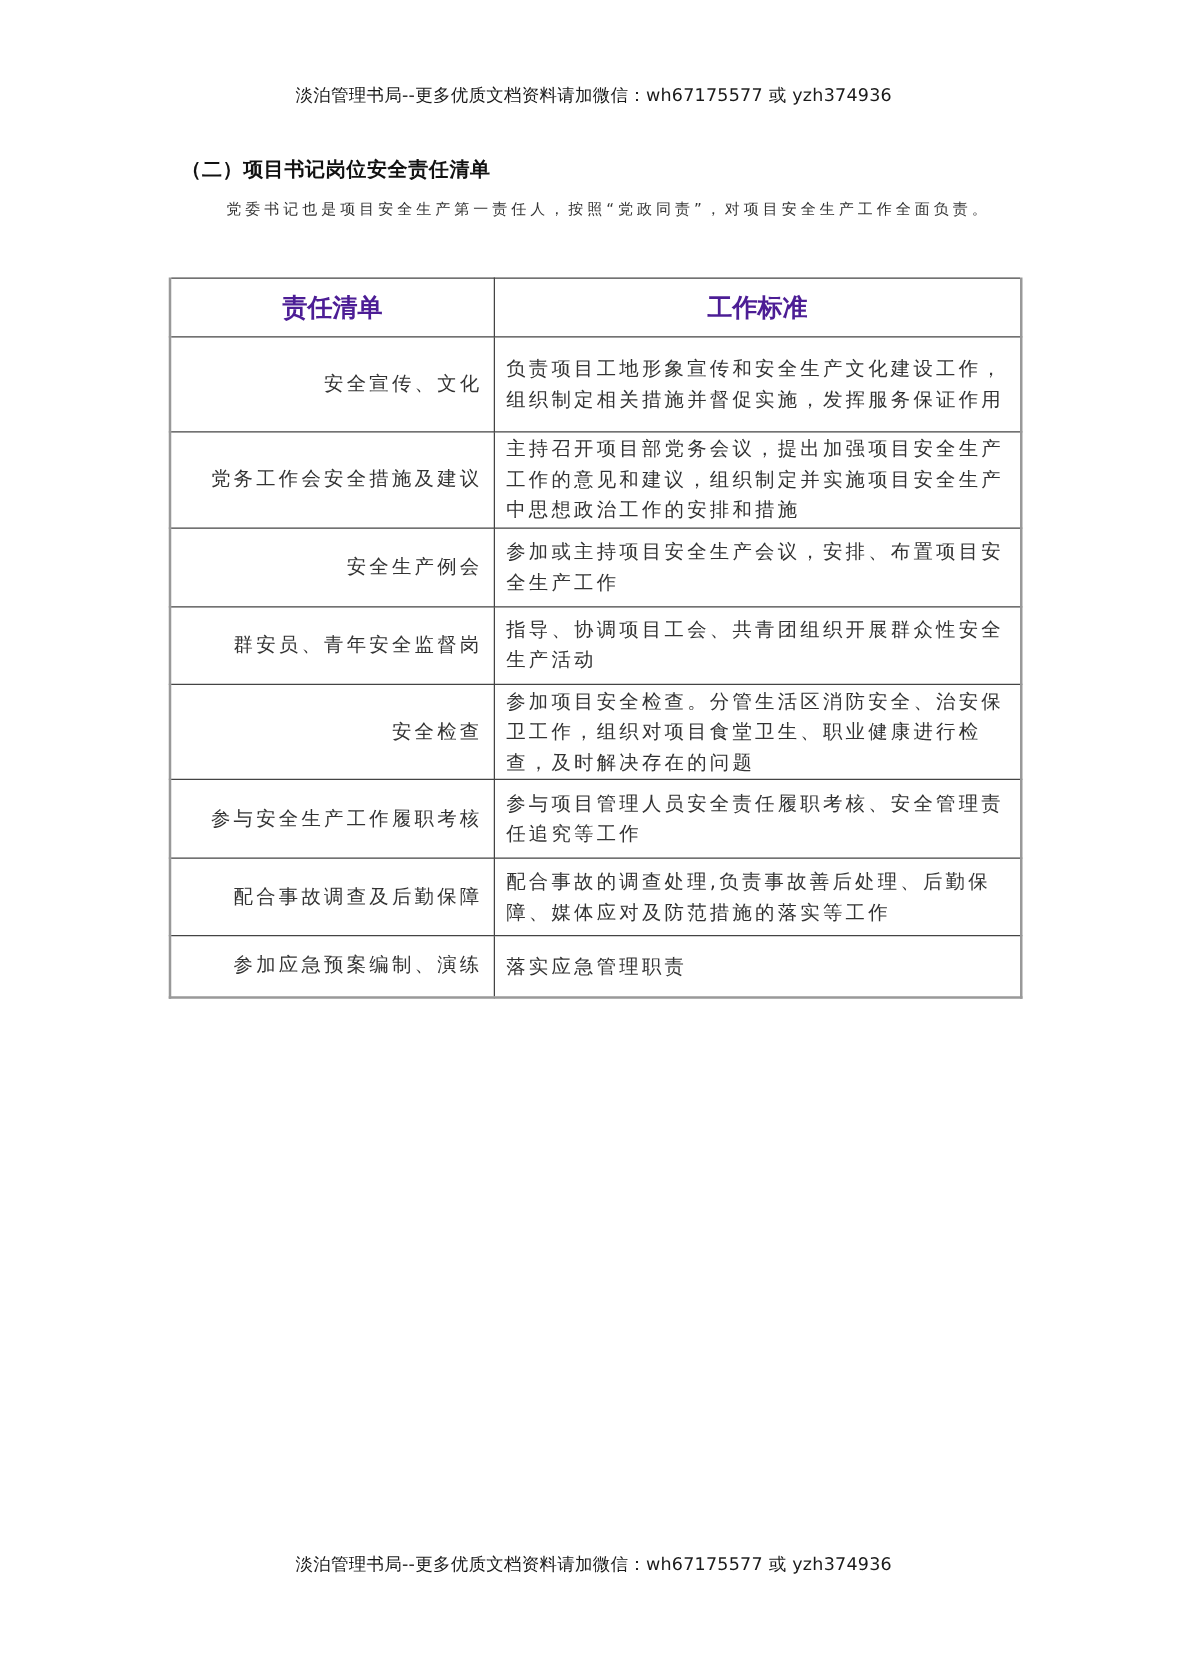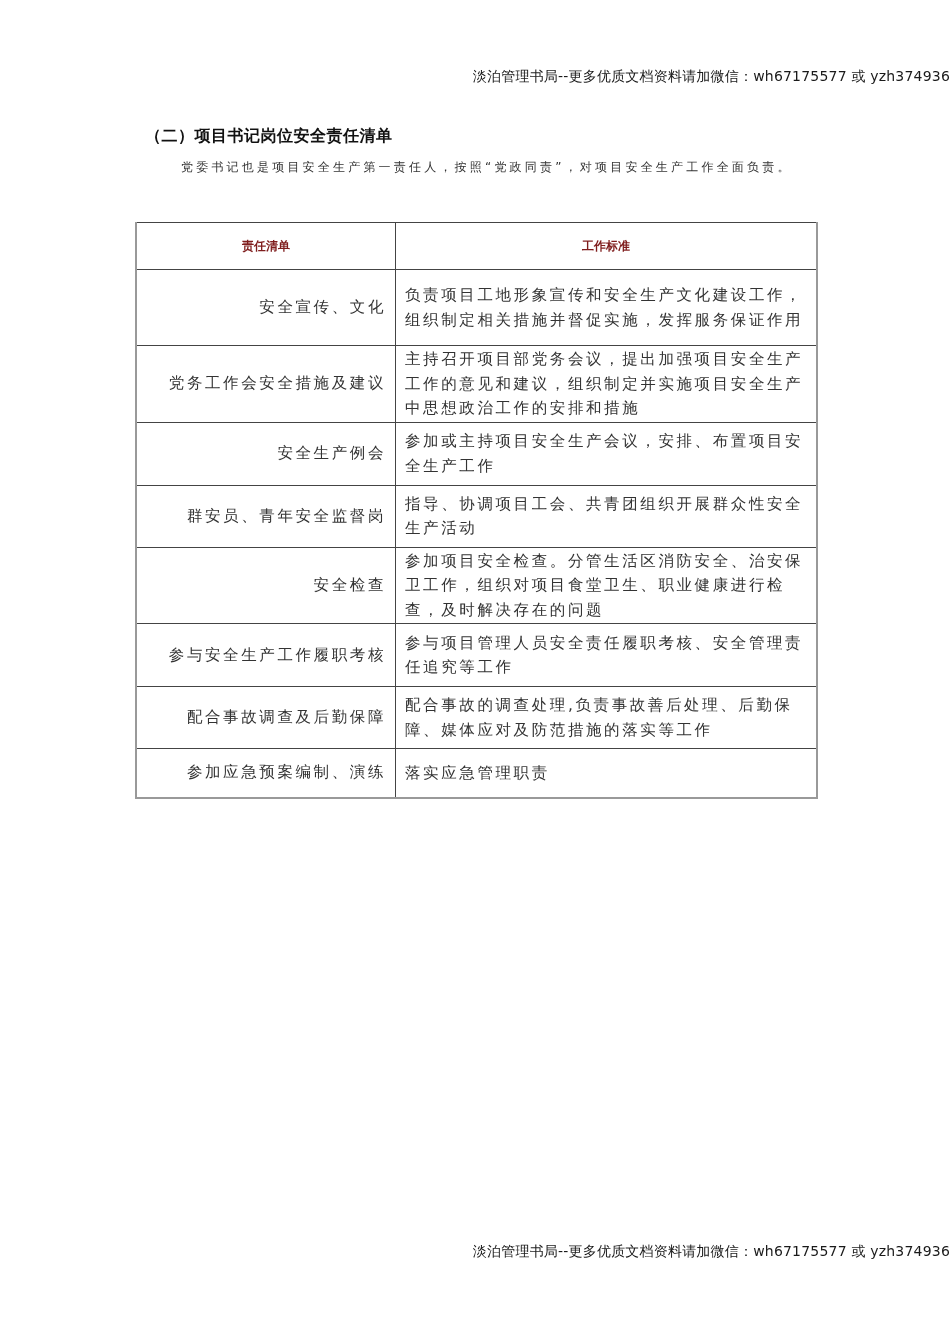--- a/index.html
+++ b/index.html
@@ -1,30 +1,30 @@
 <!DOCTYPE html>
 <html><head>
 <meta charset="utf-8">
 <style>
   html, body { margin: 0; padding: 0; background: #ffffff; }
   body { width: 950px; height: 1344px; position: relative; overflow: hidden;
          font-family: "DejaVu Sans", "Liberation Sans", sans-serif; color: #222; }
-  .hdr, .ftr { position: absolute; left: 0; width: 950px; text-align: right;
+  .hdr, .ftr { position: absolute; left: 0; width: 950px; text-align: center;
                font-size: 14px; color: #1a1a1a; letter-spacing: 0.2px; }
   .hdr { top: 68px; }
   .ftr { top: 1243px; }
   .section-title { position: absolute; left: 145px; top: 126px; font-size: 16px;
                    font-weight: bold; color: #111; letter-spacing: 0.5px; text-align: right; }
   .para { position: absolute; left: 145px; top: 150px; width: 665px; font-size: 12px;
           line-height: 34px; letter-spacing: 3.2px; color: #333; text-indent: 36px; }
   table.resp { position: absolute; left: 135px; top: 222px; width: 683px;
                border-collapse: collapse; font-size: 15.5px; color: #333; }
   table.resp td, table.resp th { border: 1.3px solid #444; padding: 0 9px; vertical-align: middle; }
   table.resp { border-left: 2px solid #999; border-bottom: 2px solid #999; border-right: 2px solid #999; }
-  table.resp th { height: 46px; font-weight: bold; color: #7f1d1d; font-size: 12px; }
+  table.resp th { height: 46px; font-weight: bold; color: #4c1d95; font-size: 20px; }
   table.resp td.c1 { width: 240px; letter-spacing: 2.6px; text-align: right; }
   table.resp td.c2 { letter-spacing: 2.6px; line-height: 24.5px; padding-top: 1px; padding-bottom: 1px; }
 </style>
 </head>
 <body>
 
 <div class="hdr">淡泊管理书局--更多优质文档资料请加微信：wh67175577 或 yzh374936</div>
 
 <div class="section-title">（二）项目书记岗位安全责任清单</div>
 <div class="para">党委书记也是项目安全生产第一责任人，按照“党政同责”，对项目安全生产工作全面负责。</div>

